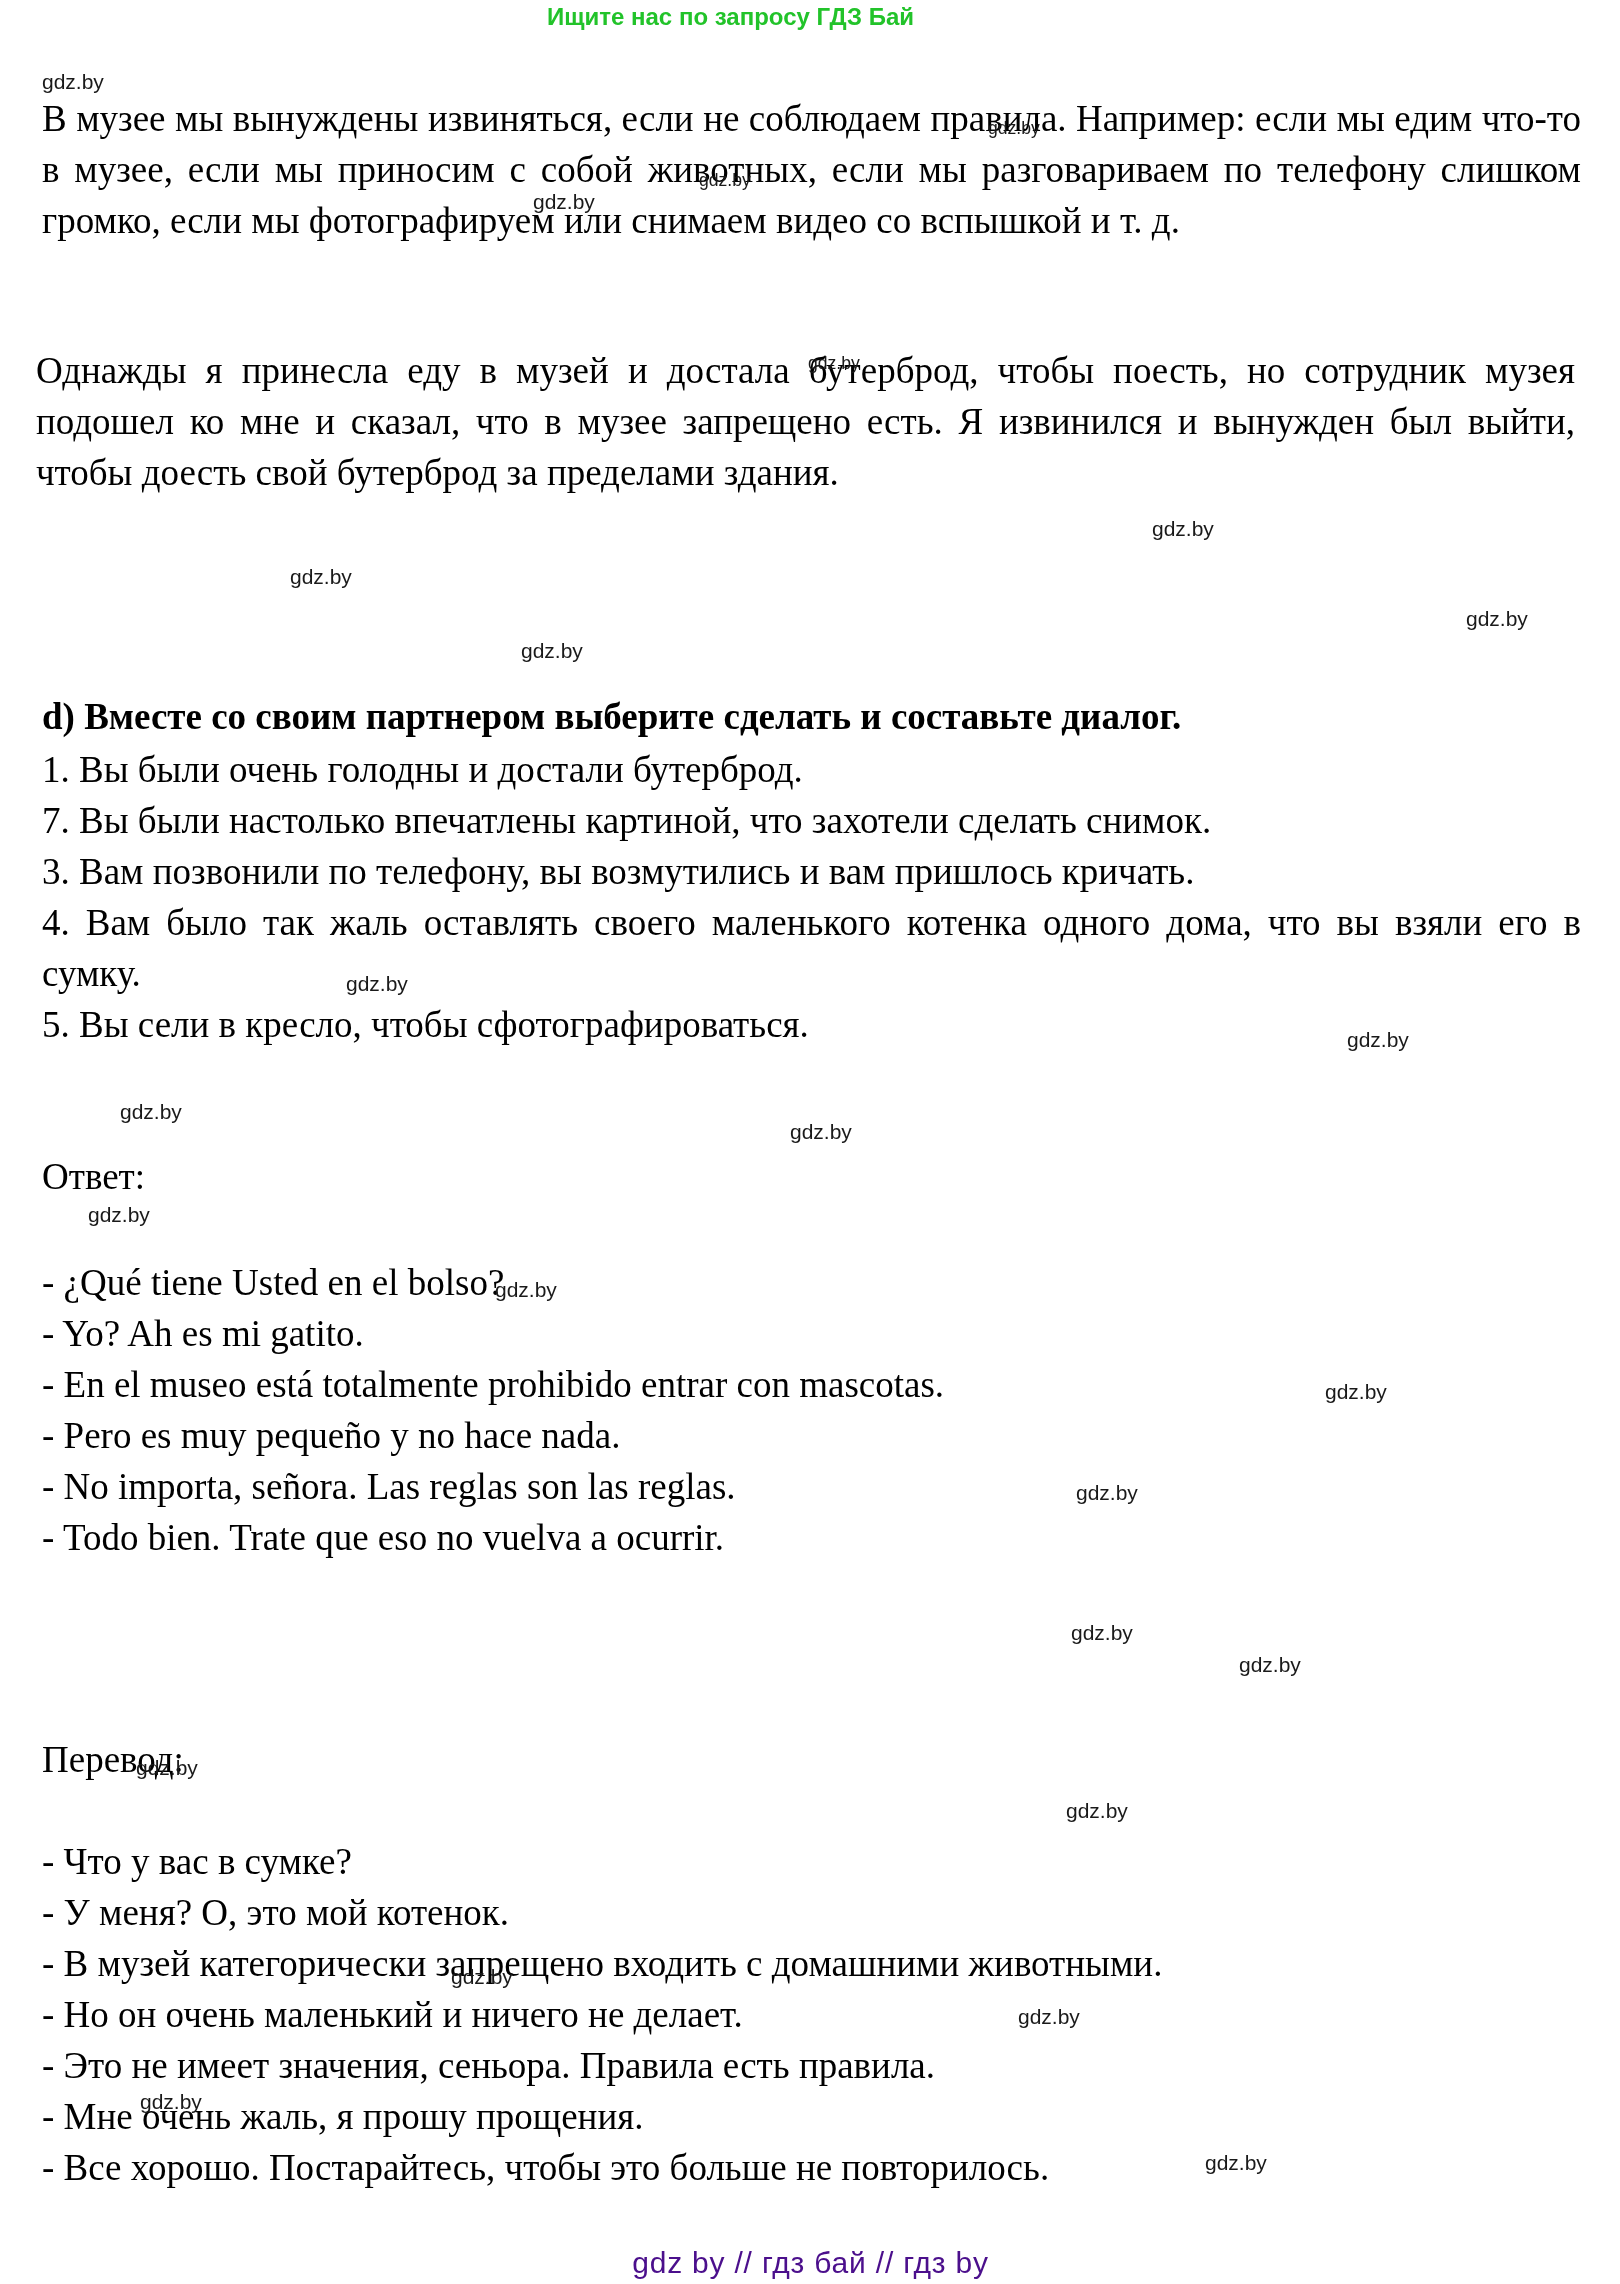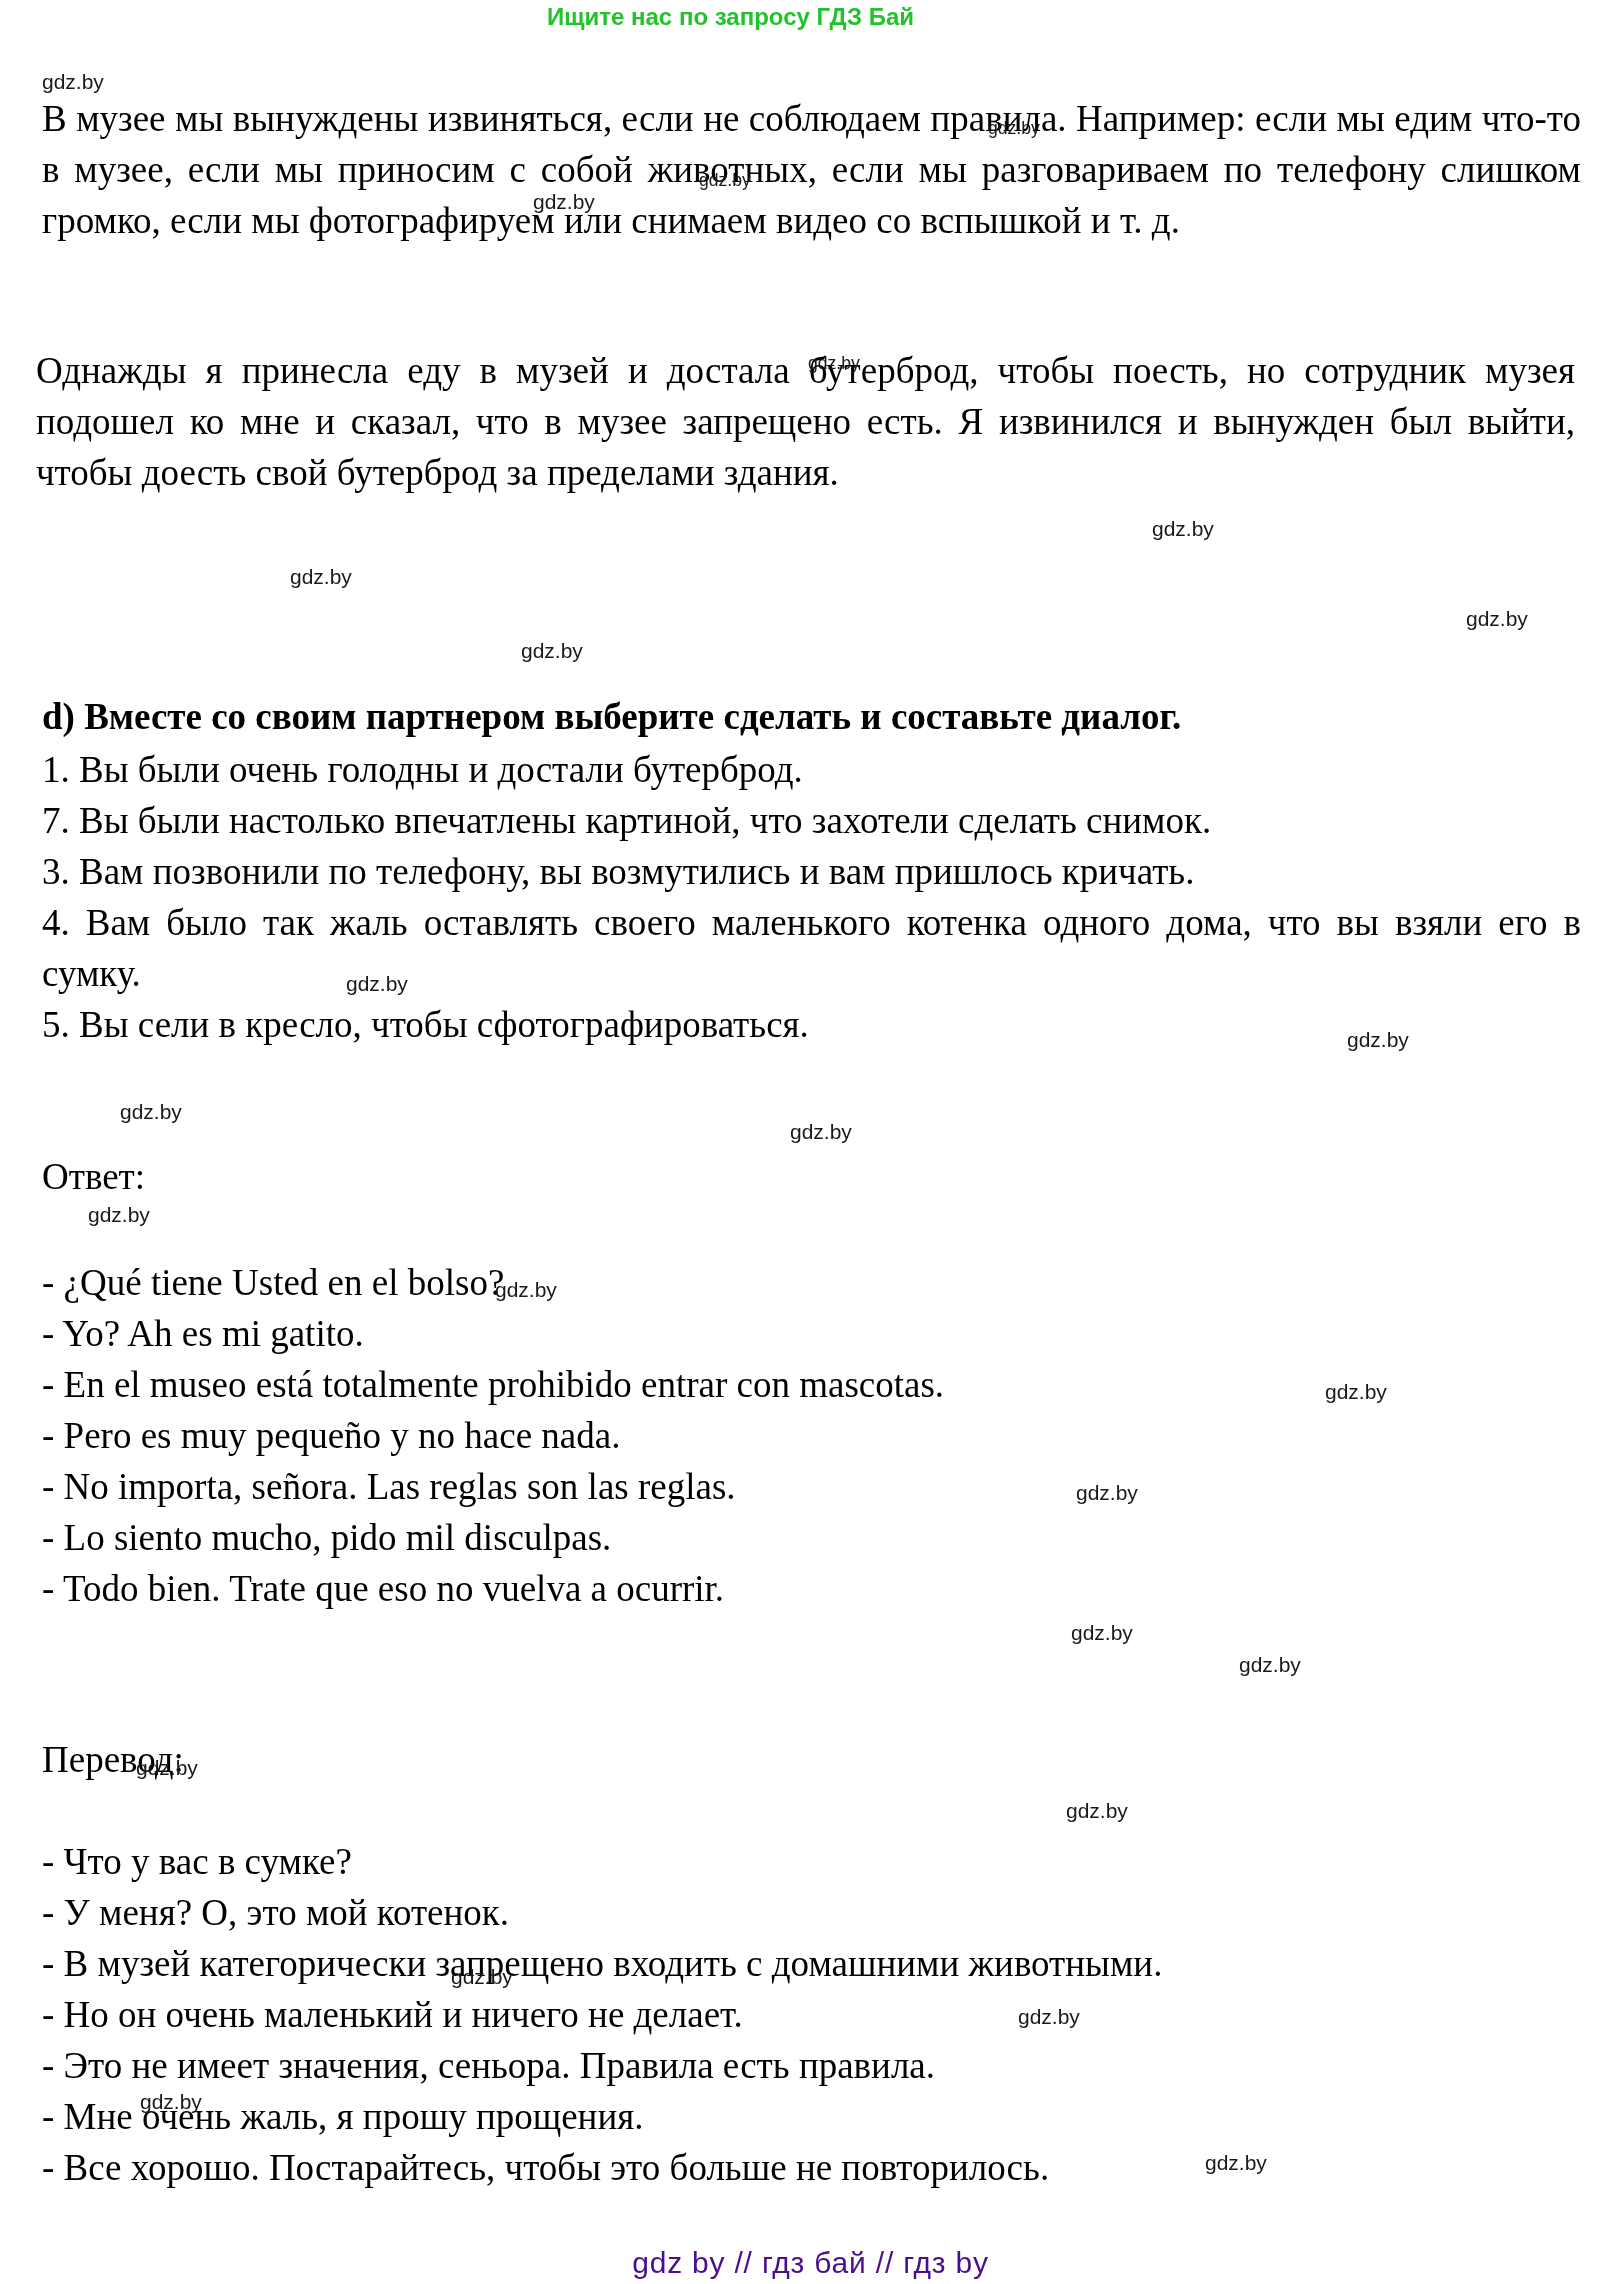--- a/index.html
+++ b/index.html
@@ -128,21 +128,20 @@
   </div>
 
   <div id="answer-label" class="line">Ответ:</div>
 
   <div id="dialog-es">
     <div class="line">- ¿Qué tiene Usted en el bolso?</div>
     <div class="line">- Yo? Ah es mi gatito.</div>
     <div class="line">- En el museo está totalmente prohibido entrar con mascotas.</div>
     <div class="line">- Pero es muy pequeño y no hace nada.</div>
     <div class="line">- No importa, señora. Las reglas son las reglas.</div>
-    <div class="line">- Lo siento mucho, pido mil disculpas.</div>
     <div class="line">- Todo bien. Trate que eso no vuelva a ocurrir.</div>
   </div>
 
   <div id="translation-label" class="line">Перевод:</div>
 
   <div id="dialog-ru">
     <div class="line">- Что у вас в сумке?</div>
     <div class="line">- У меня? О, это мой котенок.</div>
     <div class="line">- В музей категорически запрещено входить с домашними животными.</div>
     <div class="line">- Но он очень маленький и ничего не делает.</div>

